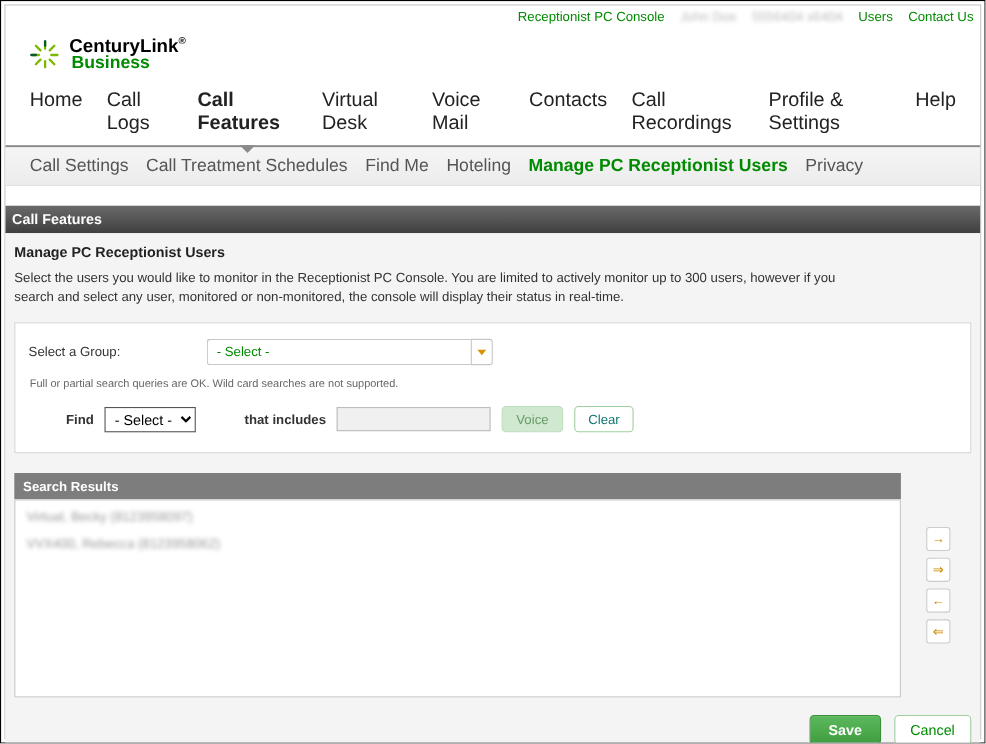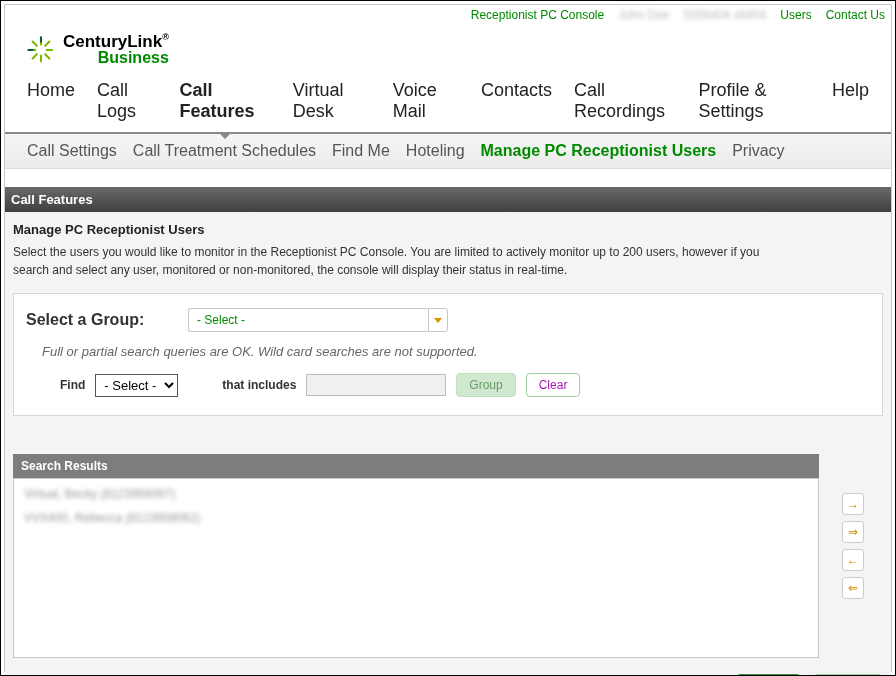--- a/index.html
+++ b/index.html
@@ -10,21 +10,21 @@
   
   .top-links { display: flex; justify-content: flex-end; gap: 14px; padding: 3px 6px; font-size: 12px; }
   .top-links span { color: #008a00; cursor: pointer; }
   .top-links .dim { color: #bbb; filter: blur(2px); cursor: default; }
 
   
   .logo-row { padding: 8px 22px 6px 22px; }
   .logo { display: flex; align-items: center; gap: 8px; }
   .burst { width: 28px; height: 28px; position: relative; display:inline-block;}
   .burst svg { width:28px; height:28px; display:block;}
-  .logo-text { line-height: 1; text-align: right; }
+  .logo-text { line-height: 1; }
   .logo-text .ln1 { font-size: 17px; font-weight: bold; color: #000; }
   .logo-text .ln1 sup { font-size: 9px; }
   .logo-text .ln2 { font-size: 16px; font-weight: bold; color: #008a00; margin-left: 2px; }
 
   
   .main-nav { display: flex; gap: 22px; padding: 8px 22px 10px 22px; border-bottom: 2px solid #8a8a8a; }
   .main-nav .item { font-size: 18px; color: #222; cursor: pointer; position: relative; }
   .main-nav .item.active { font-weight: bold; }
   .main-nav .item.active::after {
     content: ""; position: absolute; left: 50%; transform: translateX(-50%);
@@ -40,38 +40,38 @@
   
   .section-bar { background: linear-gradient(#6a6a6a,#3f3f3f); color:#fff; font-weight:bold; padding:5px 6px; font-size:13px; margin-top:18px;}
 
   
   .content { padding: 10px 8px; background:#f4f4f4; flex:1; display:flex; flex-direction:column; }
   .content h2 { font-size:13px; font-weight:bold; color:#222; margin-bottom:6px;}
   .content p.desc { font-size:12px; color:#333; line-height:1.5; max-width:780px;}
 
   .panel { background:#fff; border:1px solid #d6d6d6; margin-top:14px; padding:14px 12px 18px 12px;}
   .row { display:flex; align-items:center; gap:12px; margin-bottom:12px;}
-  .row.label-row label{ font-size:16px; font-weight:bold; min-width:150px;}
+  .row.label-row label{ font-size:12px; font-weight:normal; min-width:150px;}
   .combo { display:flex; align-items:stretch; width:260px;}
   .combo .cb-text { flex:1; border:1px solid #c8c8c8; border-right:none; border-radius:3px 0 0 3px; padding:4px 8px; color:#008a00; font-size:12px; background:#fff;}
   .combo .cb-btn { width:20px; border:1px solid #c8c8c8; border-radius:0 3px 3px 0; background:#fff; display:flex; align-items:center; justify-content:center; cursor:pointer;}
   .combo .cb-btn .tri { width:0;height:0;border-left:4px solid transparent;border-right:4px solid transparent;border-top:5px solid #d99100;}
-  .hint { font-size:13px; color:#666; margin:4px 0 14px 16px;font-style:italic;}
+  .hint { font-size:10px; color:#666; margin:4px 0 14px 1px;}
 
   .find-row { display:flex; align-items:center; gap:10px; font-size:12px;}
   .find-row label{ font-weight:bold;padding-left:34px;}
   .native-select { border:1px solid #555; font-size:13px; padding:2px 4px; background:#fff; }
   .txt { border:1px solid #bcbcbc; background:#f0f0f0; height:22px; width:140px; padding:2px 6px; font-size:12px;}
   .btn { border:1px solid #bbb; border-radius:4px; padding:4px 12px; font-size:12px; cursor:pointer; background:#fff;}
   .btn-search { background:#cfe8cf; border:1px solid #bde0bd; color:#679d67; cursor:default;}
-  .btn-clear { background:#fff; border:1px solid #9fcf9f; color:#a21caf;}
+  .btn-clear { background:#fff; border:1px solid #9fcf9f; color:#0f766e;}
 
   
   .dual { display:flex; align-items:stretch; gap:4px; margin-top:18px; }
-  .list-col { flex:1; display:flex; flex-direction:column;margin-top:20px;}
+  .list-col { flex:1; display:flex; flex-direction:column;}
   .list-hdr { background:#7d7d7d; color:#fff; font-weight:bold; font-size:12px; padding:5px 8px;}
   .list-body { flex:1; border:1px solid #c8c8c8; background:#fff; min-height:180px; padding:8px 10px; font-size:12px; color:#bbb;}
   .list-body div{ margin-bottom:10px; filter: blur(2px); color:#9a9a9a;}
   .mid-col { width:60px; display:flex; flex-direction:column; align-items:center; justify-content:center; gap:6px;}
   .arrow-btn { width:22px; height:22px; border:1px solid #ccc; border-radius:3px; background:#fff; display:flex; align-items:center; justify-content:center; cursor:pointer; font-size:12px; color:#cc8a00;}
 
   
   .footer-btns { display:flex; justify-content:flex-end; gap:12px; padding:16px 0 8px 0;}
   .btn-save { background: linear-gradient(#5cb85c,#3f9d3f); color:#fff; border:1px solid #3a8f3a; border-radius:4px; padding:5px 16px; font-size:13px; font-weight:bold; cursor:pointer;}
   .btn-cancel { background:#fff; color:#008a00; border:1px solid #9fcf9f; border-radius:4px; padding:5px 14px; font-size:13px; cursor:pointer;}
@@ -135,21 +135,21 @@
         <span class="sitem">Find Me</span>
         <span class="sitem">Hoteling</span>
         <span class="sitem active">Manage PC Receptionist Users</span>
         <span class="sitem">Privacy</span>
       </div>
 
     <div class="section-bar">Call Features</div>
 
     <div class="content">
       <h2>Manage PC Receptionist Users</h2>
-      <p class="desc">Select the users you would like to monitor in the Receptionist PC Console. You are limited to actively monitor up to 200 users, however if you search and select any user, monitored or non-monitored, the console will display their status in real-time.</p>
+      <p class="desc">Select the users you would like to monitor in the Receptionist PC Console. You are limited to actively monitor up to 300 users, however if you search and select any user, monitored or non-monitored, the console will display their status in real-time.</p>
 
       <div class="panel">
         <div class="row label-row">
           <label>Select a Group:</label>
           <div class="combo">
             <div class="cb-text">- Select -</div>
             <div class="cb-btn">
               <div class="tri"></div>
             </div>
           </div>
@@ -157,21 +157,21 @@
 
         <div class="hint">Full or partial search queries are OK. Wild card searches are not supported.</div>
 
         <div class="find-row">
           <label>Find</label>
           <select class="native-select">
             <option>- Select -</option>
           </select>
           <label>that includes</label>
           <input class="txt" type="text" value="" style="">
-          <button class="btn btn-search">Group</button>
+          <button class="btn btn-search">Voice</button>
           <button class="btn btn-clear">Clear</button>
         </div>
       </div>
 
       <div class="dual">
         <div class="list-col">
           <div class="list-hdr">Search Results</div>
           <div class="list-body" id="left-list">
               <div>Virtual, Becky (8123958097)</div>
               <div>VVX400, Rebecca (8123958062)</div>

